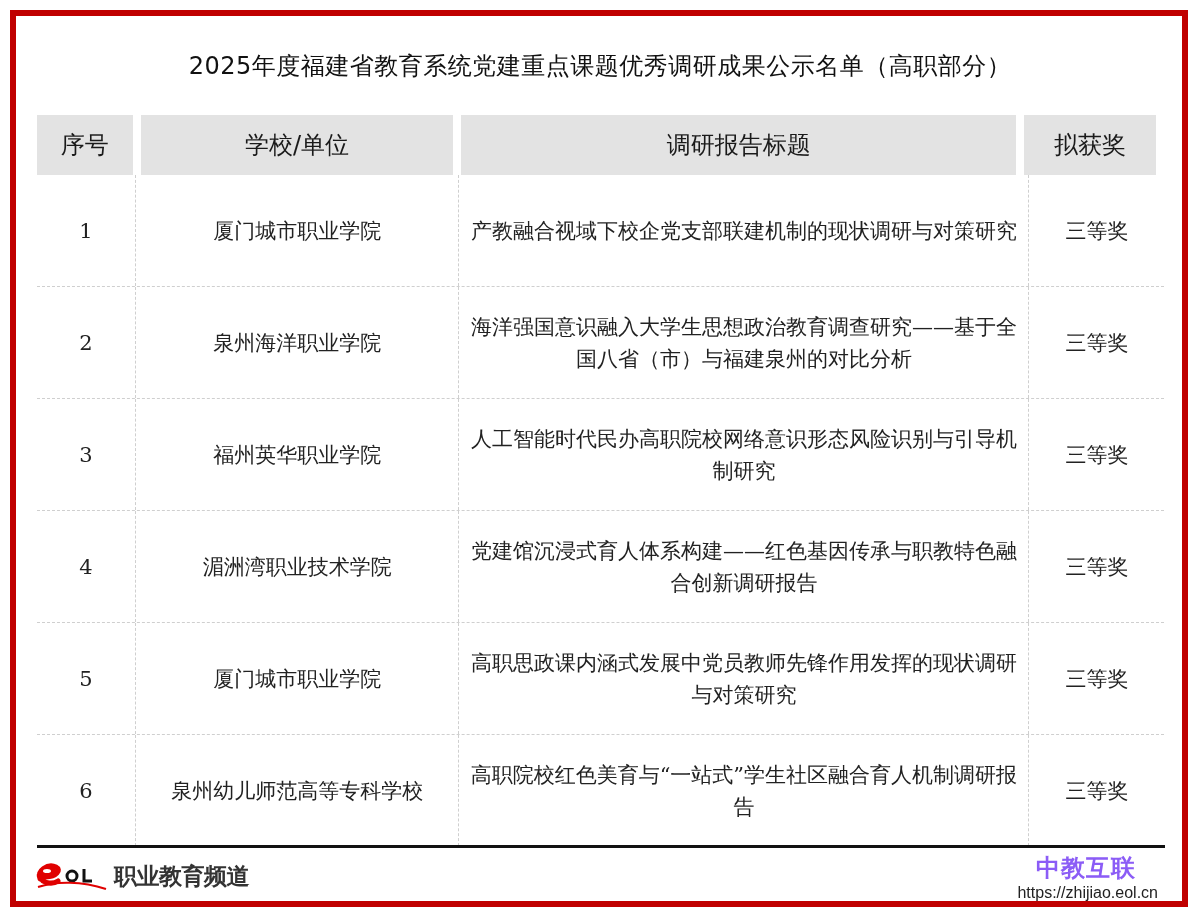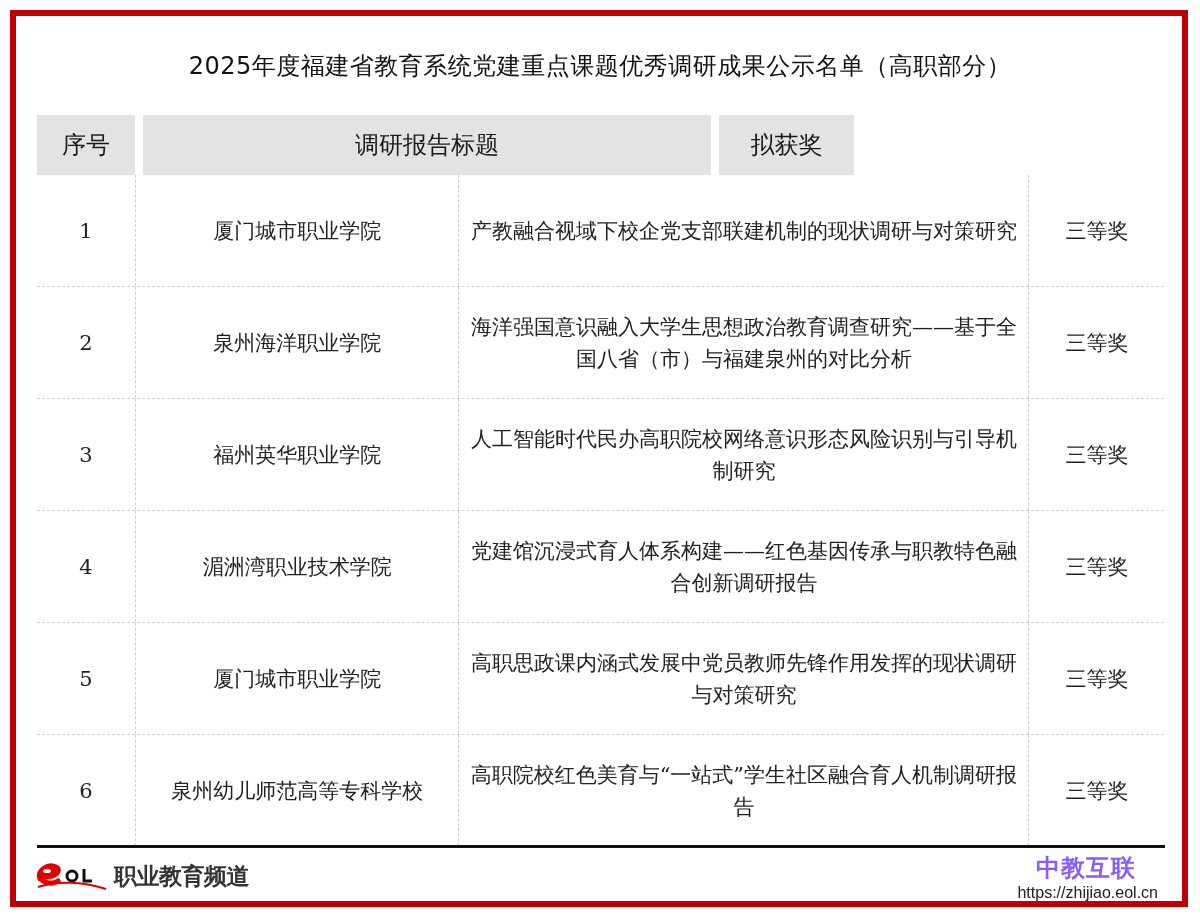--- a/index.html
+++ b/index.html
@@ -45,20 +45,21 @@
 </head>
 <body>
 
 <div class="frame"></div>
 
 <div class="title">2025年度福建省教育系统党建重点课题优秀调研成果公示名单（高职部分）</div>
 
 <div class="table">
   <div class="row hdr">
     <div class="cell c0">序号</div>
+    <div class="cell c1">学校/单位</div>
     <div class="cell c2">调研报告标题</div>
     <div class="cell c3">拟获奖</div>
   </div>
 
   <div class="row body-row">
     <div class="cell c0">1</div>
     <div class="cell c1">厦门城市职业学院</div>
     <div class="cell c2">产教融合视域下校企党支部联建机制的现状调研与对策研究</div>
     <div class="cell c3">三等奖</div>
   </div>

